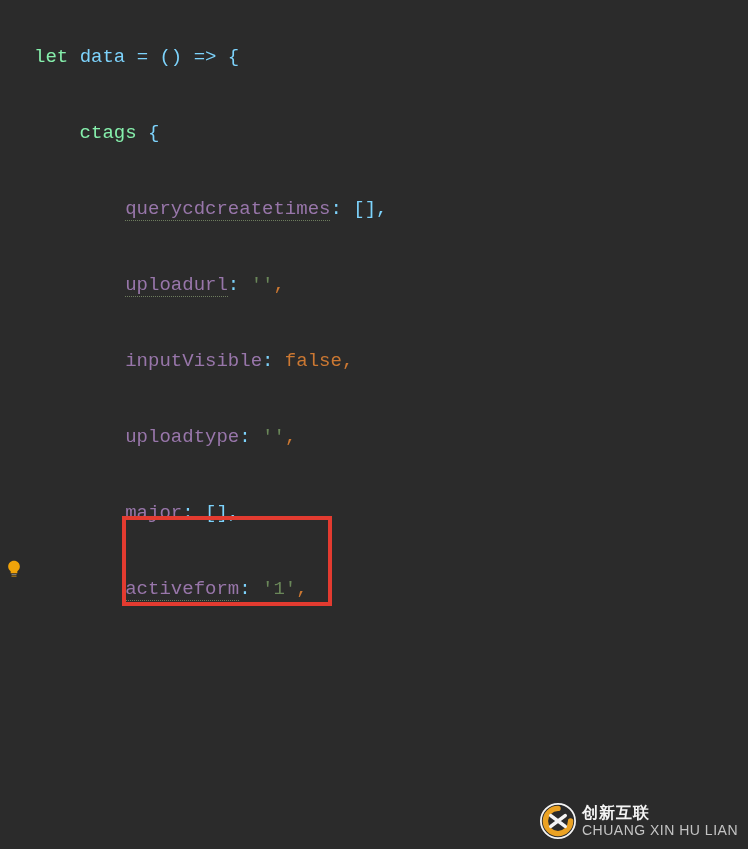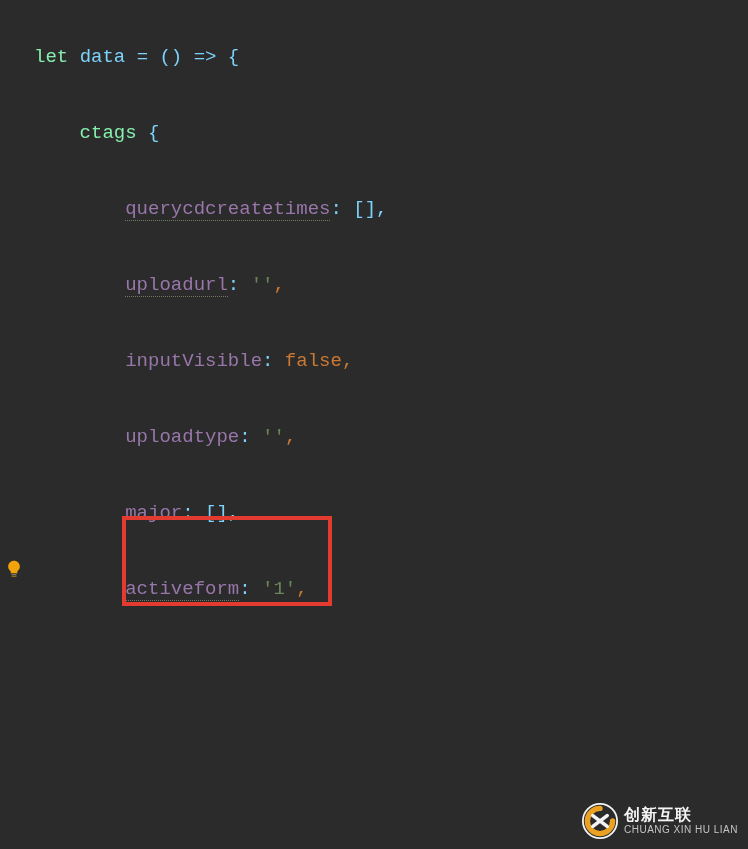--- a/index.html
+++ b/index.html
@@ -57,21 +57,21 @@
     display: flex; align-items: center; gap: 6px;
     opacity: 0.95;
   }
   .wm-badge {
     width: 36px; height: 36px;
     position: relative;
   }
   .wm-badge svg { width: 36px; height: 36px; }
   .wm-txt { display: flex; flex-direction: column; line-height: 1; color: #fff; }
   .wm-big { font-family: "Microsoft YaHei", "PingFang SC", sans-serif; font-size: 16px; font-weight: 600; letter-spacing: 1px; }
-  .wm-sm  { font-family: Arial, sans-serif; font-size: 10px; letter-spacing: 0.5px; color: #ccc; margin-top: 2px; }
+  .wm-sm  { font-family: Arial, sans-serif; font-size: 14px; letter-spacing: 0.5px; color: #ccc; margin-top: 2px; }
 </style>
 </head>
 <body>
 
 <div class="gutter"></div>
 
 <div class="bulb">
   <svg viewBox="0 0 24 24">
       <path fill="#f0a30a" d="M9 21h6v-1H9v1zm3-19C8 2 5 5 5 9c0 2.4 1.2 4.5 3 5.7V17h8v-2.3c1.8-1.2 3-3.3 3-5.7 0-4-3-7-7-7z"></path>
       <rect x="9" y="18" width="6" height="1.2" fill="#7a7a7a"></rect>

